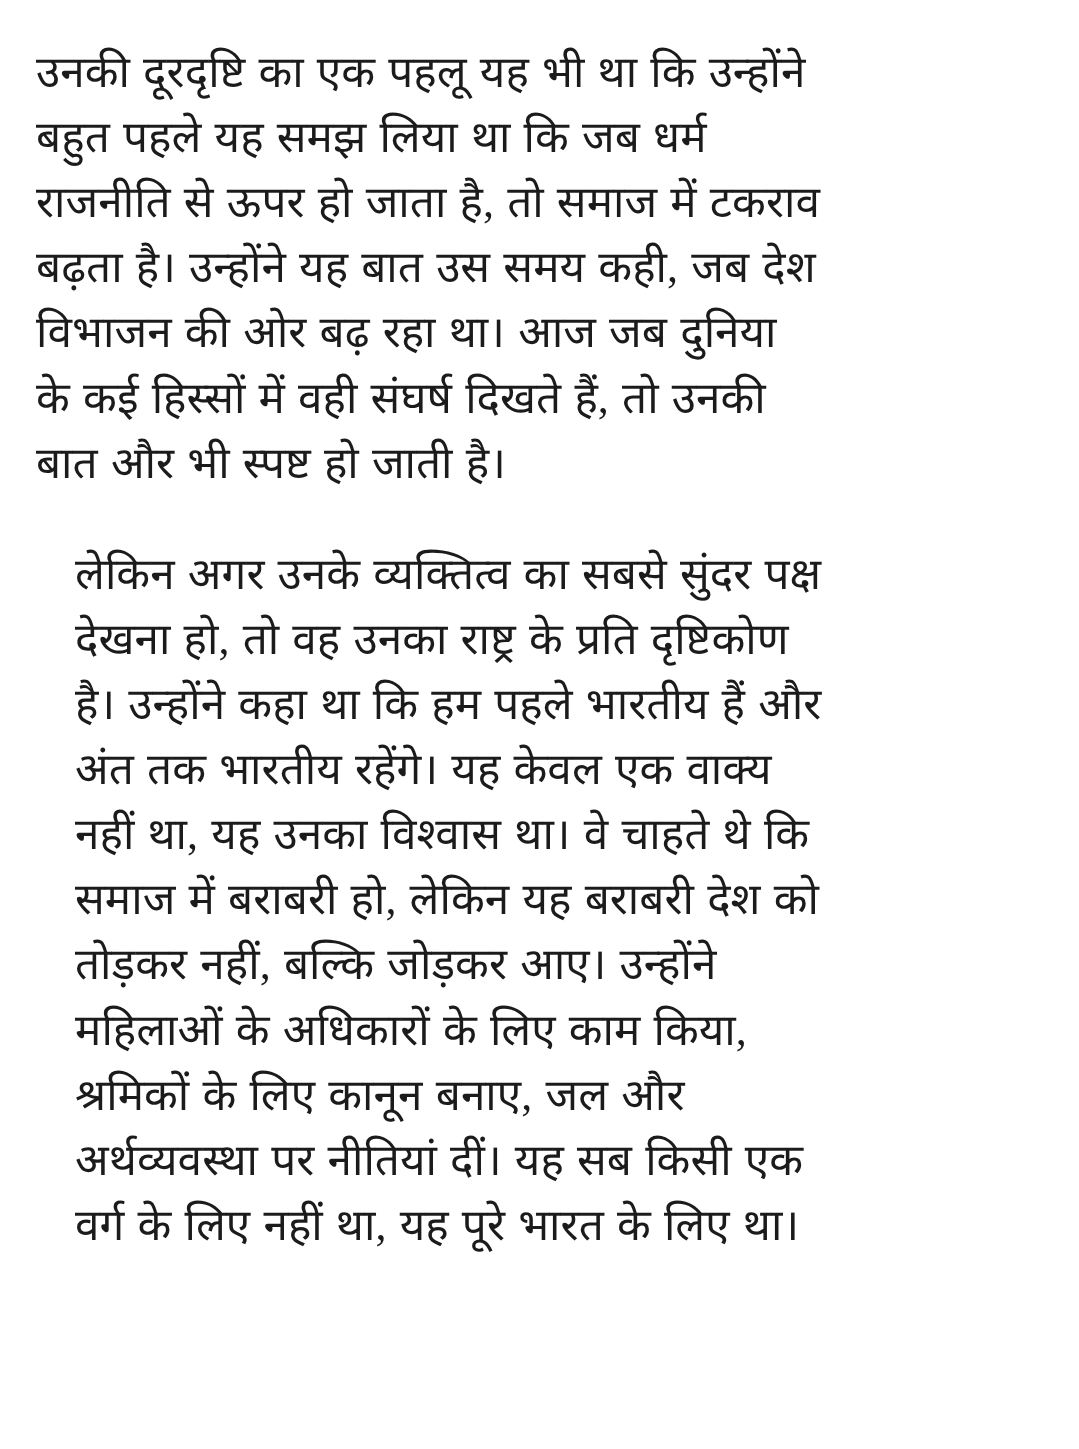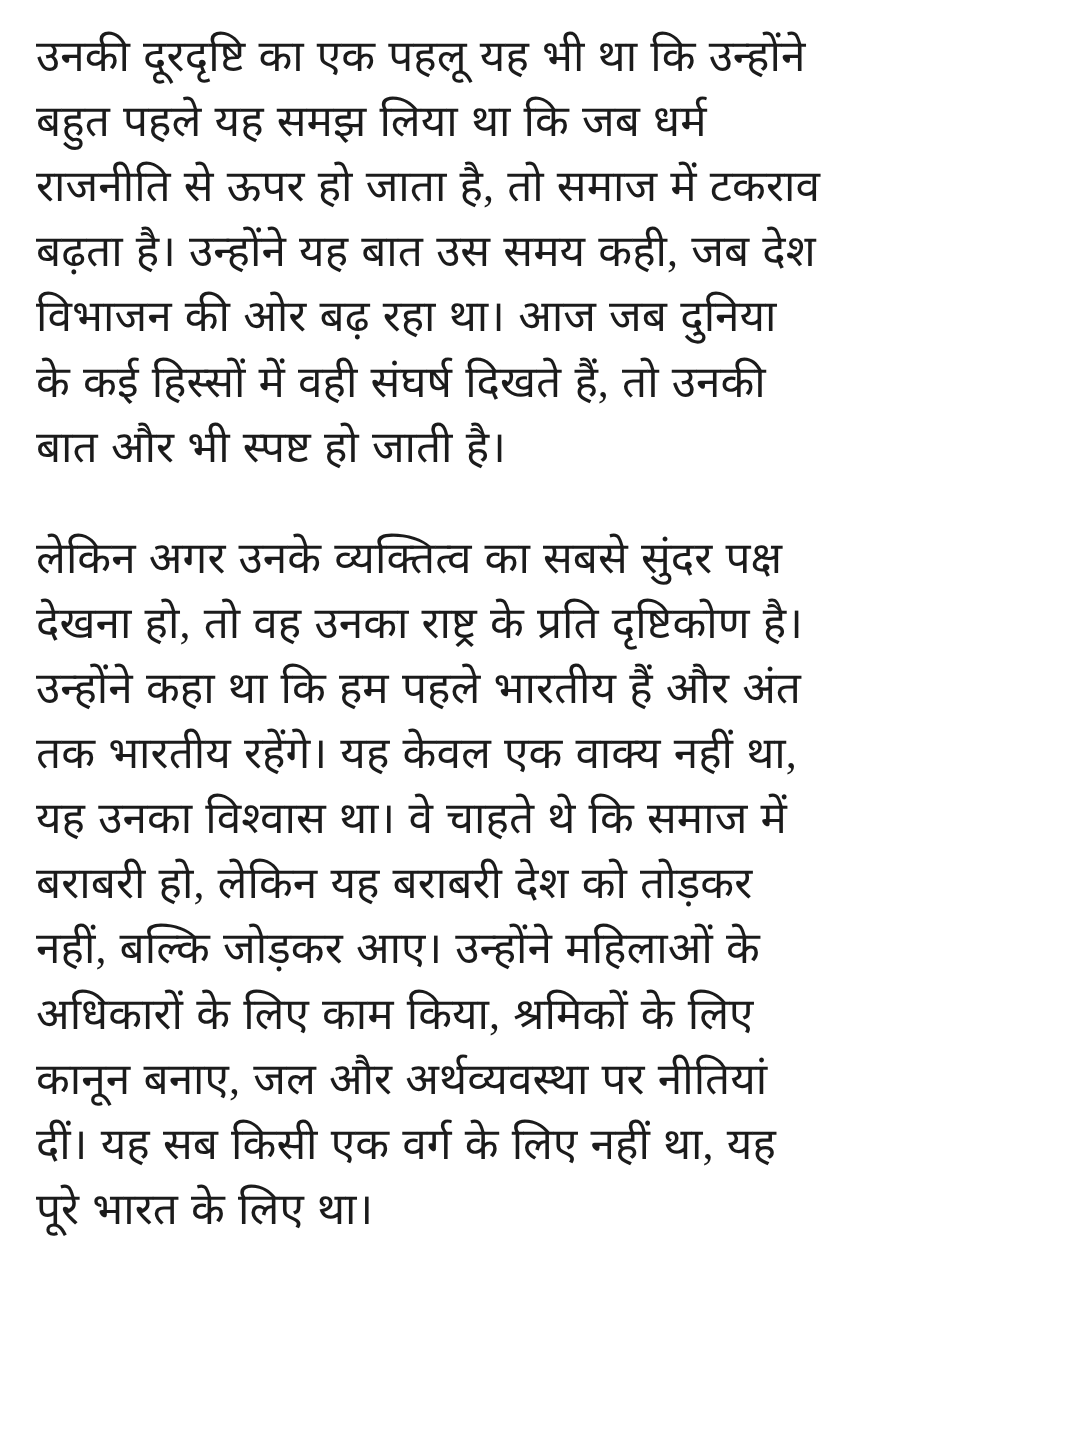--- a/index.html
+++ b/index.html
@@ -12,38 +12,39 @@
     width: 1079px;
     min-height: 1449px;
     font-family: "Liberation Serif", "DejaVu Serif", serif;
     color: #1a1a1a;
     -webkit-font-smoothing: antialiased;
   }
   .page {
     box-sizing: border-box;
     width: 859px;
     min-height: 1449px;
-    padding: 24px 36px 28px 36px;
+    padding: 40px 36px 28px 36px;
     background: #ffffff;
   }
   .article-body {
     display: block;
   }
   .paragraph {
     margin: 0 0 46px 0;
     font-size: 44px;
     line-height: 1.48;
     font-weight: 400;
     letter-spacing: 0.1px;
     color: #1b1b1b;
     text-align: left;
     word-spacing: 2px;
   }
   .paragraph:last-child {
     margin-bottom: 0;
+    margin-left: 39px;
   }
 </style>
 </head>
 <body>
 
 <div class="page">
   <article class="article-body">
     <p class="paragraph">उनकी दूरदृष्टि का एक पहलू यह भी था कि उन्होंने बहुत पहले यह समझ लिया था कि जब धर्म राजनीति से ऊपर हो जाता है, तो समाज में टकराव बढ़ता है। उन्होंने यह बात उस समय कही, जब देश विभाजन की ओर बढ़ रहा था। आज जब दुनिया के कई हिस्सों में वही संघर्ष दिखते हैं, तो उनकी बात और भी स्पष्ट हो जाती है।</p>
     <p class="paragraph">लेकिन अगर उनके व्यक्तित्व का सबसे सुंदर पक्ष देखना हो, तो वह उनका राष्ट्र के प्रति दृष्टिकोण है। उन्होंने कहा था कि हम पहले भारतीय हैं और अंत तक भारतीय रहेंगे। यह केवल एक वाक्य नहीं था, यह उनका विश्वास था। वे चाहते थे कि समाज में बराबरी हो, लेकिन यह बराबरी देश को तोड़कर नहीं, बल्कि जोड़कर आए। उन्होंने महिलाओं के अधिकारों के लिए काम किया, श्रमिकों के लिए कानून बनाए, जल और अर्थव्यवस्था पर नीतियां दीं। यह सब किसी एक वर्ग के लिए नहीं था, यह पूरे भारत के लिए था।</p>
   </article>

